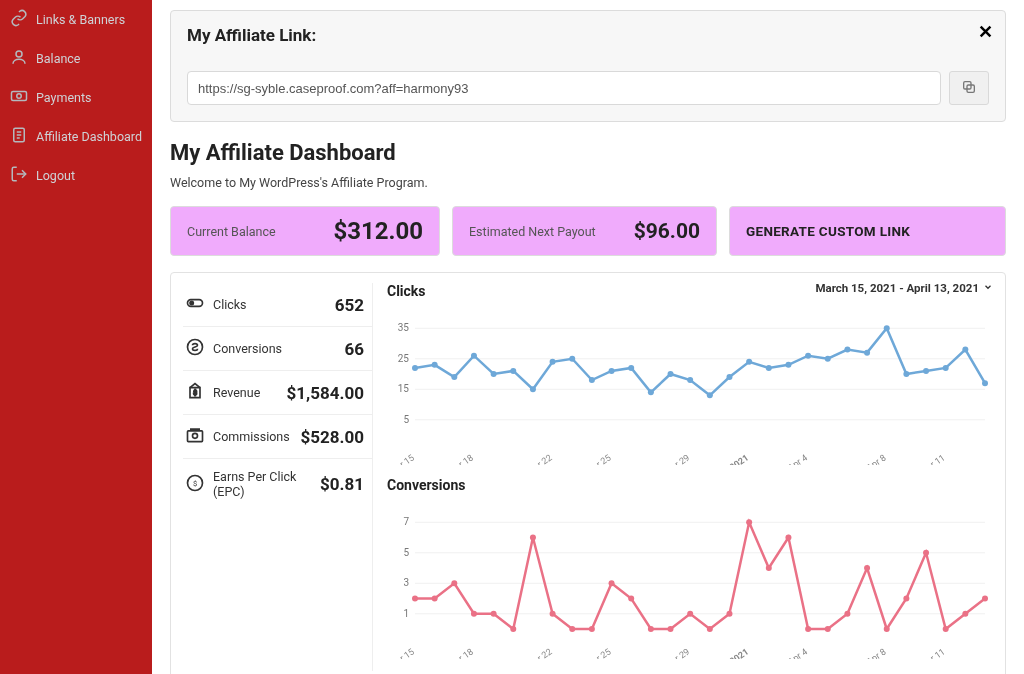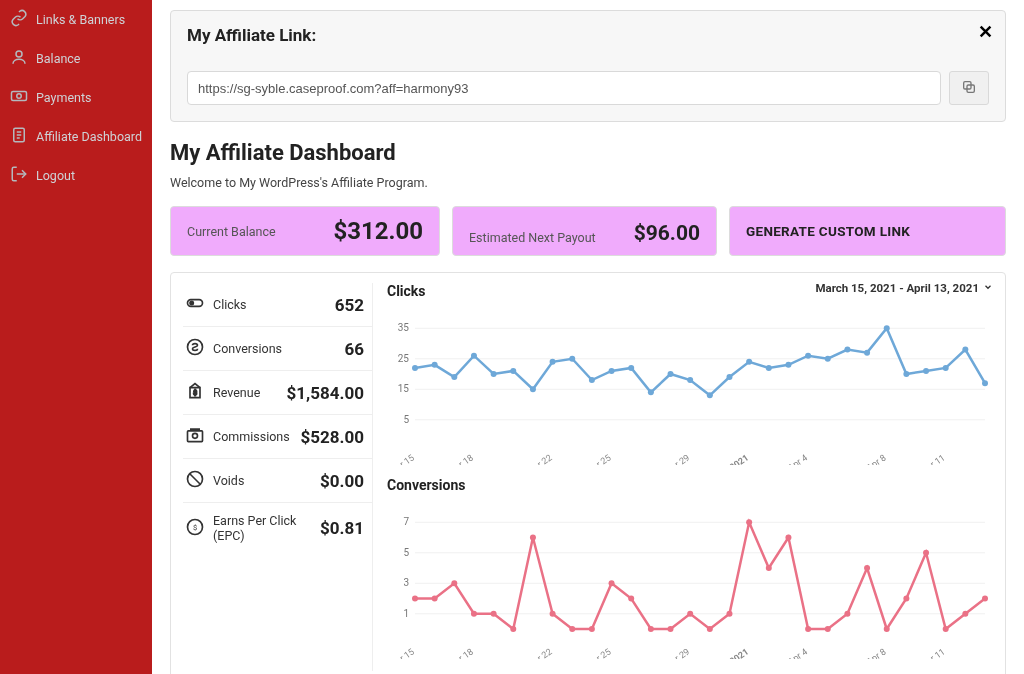--- a/index.html
+++ b/index.html
@@ -22,21 +22,21 @@
   .close-x { position: absolute; top: 10px; right: 12px; font-size: 18px; color: #000; cursor: pointer; font-weight: 700; }
 
   .dash-title { font-size: 22px; font-weight: 700; color: #222; margin-top: 18px; }
   .welcome { font-size: 12.5px; color: #444; margin-top: 10px; }
 
   .cards-row { display: flex; gap: 12px; margin-top: 16px; }
   .card { border: 1px solid #dcdcdc; background: #f0abfc; border-radius: 4px; padding: 10px 16px; display: flex; align-items: center; justify-content: space-between; }
   .card-bal { flex: 0 0 270px; }
   .card-bal .label { font-size: 12.5px; color: #555; }
   .card-bal .amount { font-size: 24px; font-weight: 700; color: #222; }
-  .card-payout { flex: 0 0 265px; align-items: flex-end; }
+  .card-payout { flex: 0 0 265px; }
   .card-payout .label { font-size: 12.5px; color: #555; }
   .card-payout .amount { font-size: 21px; font-weight: 700; color: #222; }
   .card-btn { flex: 1; text-align: center; cursor: pointer; }
   .card-btn .btn-label { font-weight: 700; letter-spacing: .3px; font-size: 13.5px; color: #222; }
 
   .panel { border: 1px solid #e2e2e2; border-radius: 4px; margin-top: 16px; display: flex; padding: 10px 12px; position: relative; }
   .stats-col { width: 190px; flex-shrink: 0; border-right: 1px solid #eee; }
   .stat-row { display: flex; align-items: center; justify-content: space-between; padding: 10px 8px 10px 2px; border-bottom: 1px solid #eee; }
   .stat-row:last-child { border-bottom: none; }
   .stat-left { display: flex; align-items: center; gap: 8px; color: #333; }
@@ -173,30 +173,20 @@
         <div class="stat-row">
           <div class="stat-left">
               <span><svg viewBox="0 0 24 24" fill="none" stroke="#333" stroke-width="2">
                   <rect x="3" y="7" width="18" height="13" rx="1"></rect>
                   <path d="M7 7V5h10v2"></path>
                   <circle cx="12" cy="13" r="3"></circle>
                 </svg></span>
               <span class="stat-label">Commissions</span>
             </div>
           <div class="stat-value">$528.00</div>
-        </div>
-        <div class="stat-row">
-          <div class="stat-left">
-              <span><svg viewBox="0 0 24 24" fill="none" stroke="#333" stroke-width="2">
-                  <circle cx="12" cy="12" r="9"></circle>
-                  <line x1="6" y1="6" x2="18" y2="18"></line>
-                </svg></span>
-              <span class="stat-label">Voids</span>
-            </div>
-          <div class="stat-value">$0.00</div>
         </div>
         <div class="stat-row">
           <div class="stat-left">
               <span><svg viewBox="0 0 24 24" fill="none" stroke="#333" stroke-width="2">
                   <circle cx="12" cy="12" r="9"></circle>
                   <text x="12" y="15" text-anchor="middle" font-size="9" fill="#333" stroke="none">$</text>
                 </svg></span>
               <span class="stat-label">Earns Per Click (EPC)</span>
             </div>
           <div class="stat-value">$0.81</div>

